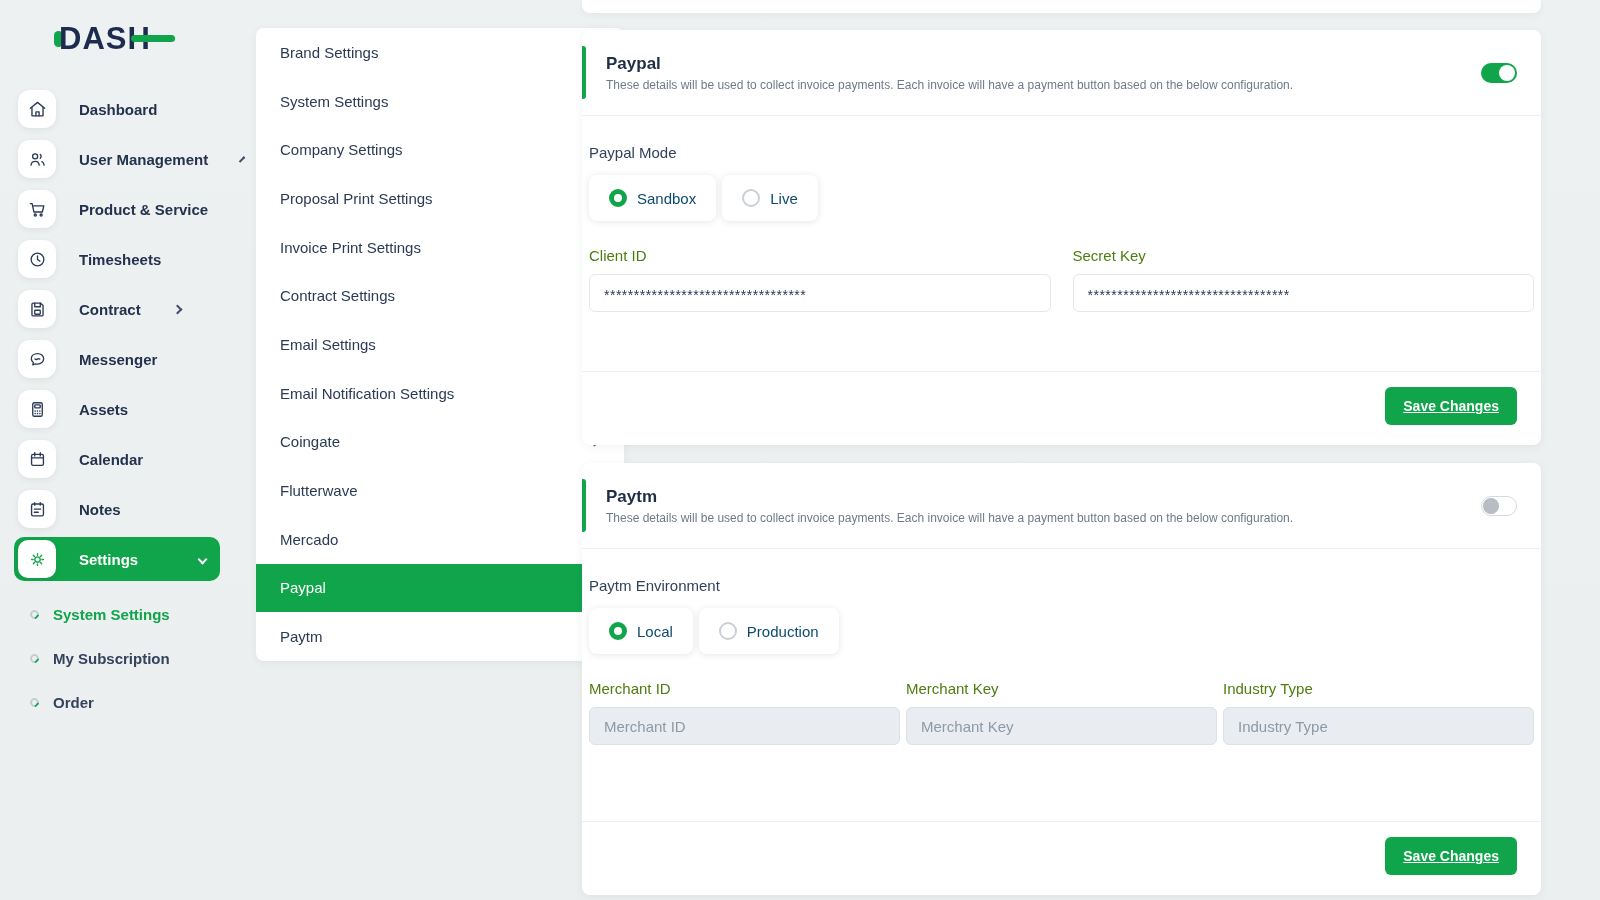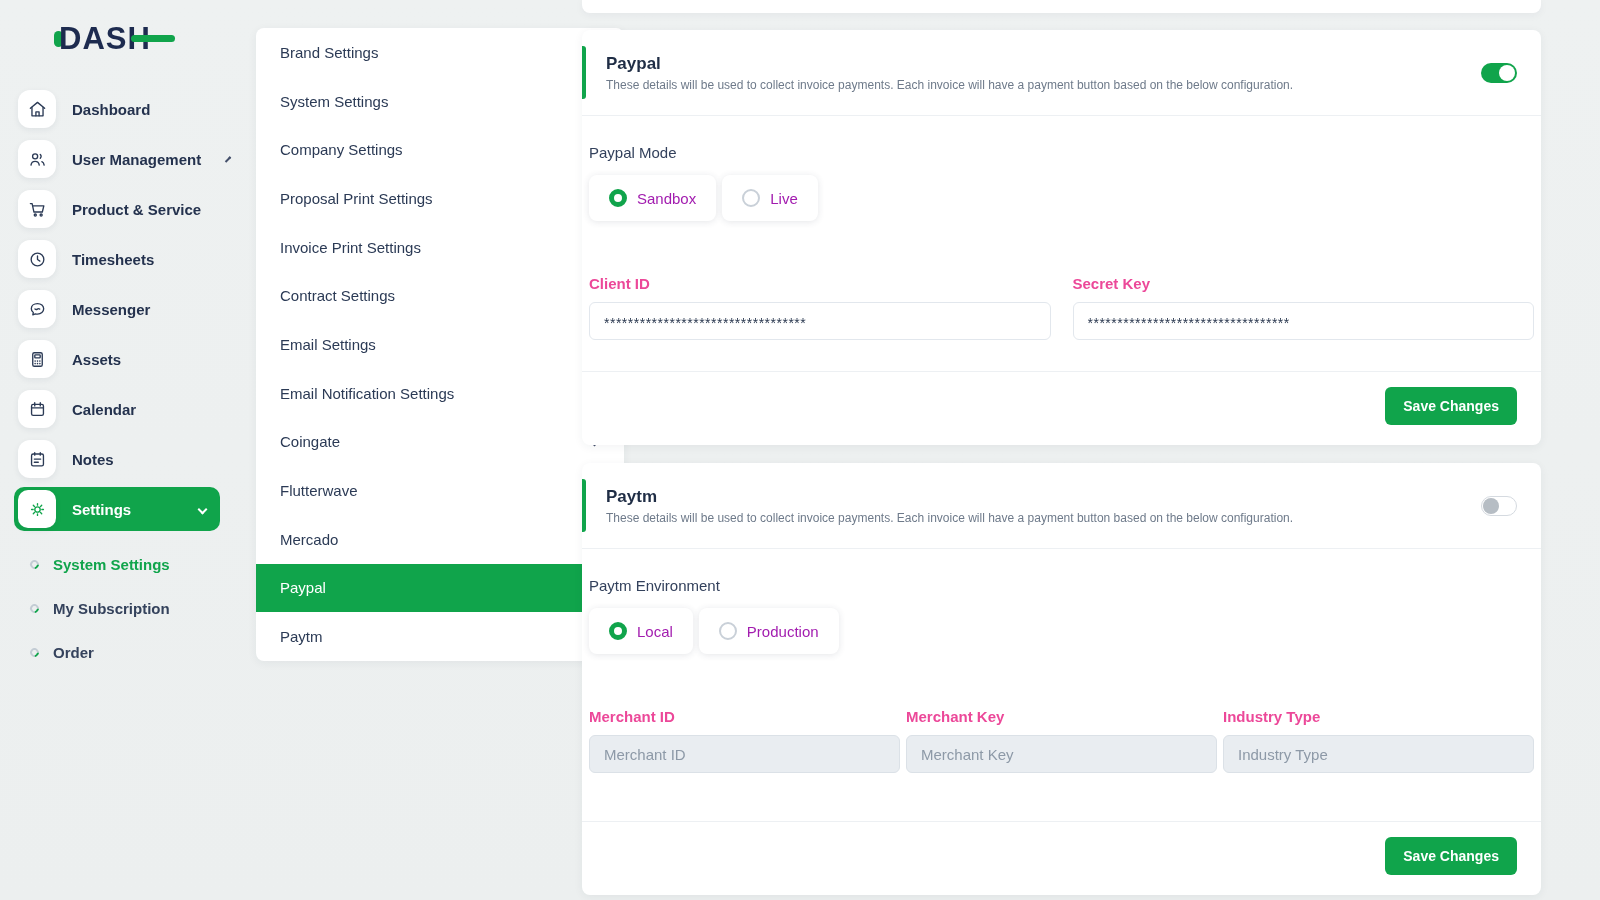--- a/index.html
+++ b/index.html
@@ -9,21 +9,21 @@
            background:linear-gradient(180deg,#eef1f1 0%,#ecefef 100%); color:#22304a; }
 
   
   .sidebar { position:absolute; left:0; top:0; width:232px; height:900px; padding:18px 12px 0 14px; }
   .logo { display:flex; align-items:center; margin:2px 0 26px 40px; position:relative; height:38px; }
   .logo-dot { width:9px; height:16px; background:#10a44b; border-radius:5px; margin-right:-4px; }
   .logo-text { font-size:31px; font-weight:800; letter-spacing:1px; color:#1d2b4f; }
   .logo-bar { width:44px; height:7px; background:#10a44b; border-radius:4px; margin-left:-20px; margin-top:-2px; }
 
   .nav { display:flex; flex-direction:column; }
-  .nav-item { display:flex; align-items:center; height:50px; gap:16px; padding:0 8px 0 4px; cursor:pointer; }
+  .nav-item { display:flex; align-items:center; height:50px; gap:23px; padding:0 8px 0 4px; cursor:pointer; }
   .tile { width:38px; height:38px; min-width:38px; border-radius:12px; background:#fff;
           box-shadow:0 2px 6px rgba(30,45,70,.07); display:flex; align-items:center; justify-content:center; color:#2b3a55; }
   .tile svg { width:19px; height:19px; }
   .nav-label { font-size:15px; font-weight:600; color:#24324e; white-space:nowrap; }
   .chev { width:7px; height:7px; border-top:2px solid #44506b; border-right:2px solid #44506b; display:inline-block; }
   .chev.r { transform:rotate(45deg); }
   .chev.d { transform:rotate(135deg); }
   .nav-item .chev { margin-left:10px; }
 
   .nav-item.active { background:#10a44b; border-radius:10px; height:44px; margin:3px 0; padding:0 14px 0 4px; }
@@ -66,37 +66,37 @@
   .toggle.on { background:#10a44b; }
   .toggle.on .knob { position:absolute; right:2px; top:2px; width:16px; height:16px; background:#fff; border-radius:50%; }
   .toggle.off { background:#fff; border:1.5px solid #d5dae0; }
   .toggle.off .knob { position:absolute; left:1px; top:1px; width:16px; height:16px; background:#b6bdc4; border-radius:50%; }
 
   .hr { height:1px; background:#edf0f3; width:100%; }
   .card-body { flex:1; padding:28px 7px 0; }
   .group-label { font-size:15px; color:#33415c; }
   .optrow { display:flex; gap:6px; margin-top:14px; }
   .opt { display:flex; align-items:center; gap:10px; background:#fff; border-radius:8px; padding:14px 20px;
-         box-shadow:0 1px 7px rgba(40,50,70,.12); cursor:pointer; font-size:15px; color:#a21caf; }
+         box-shadow:0 1px 7px rgba(40,50,70,.12); cursor:pointer; font-size:15px; color:#0c4a6e; }
   .radio { width:18px; height:18px; border-radius:50%; flex:none; }
   .radio.checked { border:5px solid #10a44b; background:#fff; }
   .radio.unchecked { border:2px solid #c9d0d8; background:#fff; }
 
   .fields2 { display:grid; grid-template-columns:1fr 1fr; gap:22px; margin-top:26px; }
   .fields3 { display:grid; grid-template-columns:1fr 1fr 1fr; gap:6px; margin-top:26px; }
-  .fld-label { font-size:15px; font-weight:700; color:#ec4899; margin-bottom:10px;margin-top:28px; }
+  .fld-label { font-size:15px; font-weight:400; color:#4d7c0f; margin-bottom:10px; }
   .fld input { width:100%; height:38px; border:1px solid #e2e7ed; border-radius:6px; padding:4px 14px 0;
                font-size:14px; color:#2b3950; letter-spacing:.5px; outline:none; background:#fff;
                font-family:"Liberation Sans","DejaVu Sans",sans-serif; }
   .fld input.gray { background:#e9edf1; border-color:#dbe1e7; padding-top:0; font-size:15px; }
   .fld input.gray::placeholder { color:#8d99a7; letter-spacing:0; }
 
   .card-footer { margin-top:auto; border-top:1px solid #edf0f3; padding:15px 24px 20px; display:flex; justify-content:flex-end; }
   .btn { background:#10a44b; color:#fff; border:none; border-radius:6px; padding:11px 18px;
-         font-size:14px; font-weight:600; cursor:pointer; font-family:"Liberation Sans","DejaVu Sans",sans-serif; }
+         font-size:14px; font-weight:600; cursor:pointer; font-family:"Liberation Sans","DejaVu Sans",sans-serif;text-decoration:underline; }
 </style>
 </head>
 <body>
 
 <div class="stage">
 
   <div class="sidebar">
     <div class="logo">
       <span class="logo-dot"></span>
       <span class="logo-text">DASH</span>
@@ -142,20 +142,31 @@
       <div class="nav-item">
         <span class="tile">
           <svg viewBox="0 0 24 24" fill="none" stroke="currentColor" stroke-width="1.7" stroke-linecap="round" stroke-linejoin="round">
               <circle cx="12" cy="12" r="8"></circle>
               <path d="M12 7.5V12l3 2"></path>
             </svg>
         </span>
         <span class="nav-label">Timesheets</span>
       </div>
 
+      <div class="nav-item">
+        <span class="tile">
+          <svg viewBox="0 0 24 24" fill="none" stroke="currentColor" stroke-width="1.7" stroke-linecap="round" stroke-linejoin="round">
+              <path d="M5 5.5A1.5 1.5 0 0 1 6.5 4H16l3 3v11.5a1.5 1.5 0 0 1-1.5 1.5h-11A1.5 1.5 0 0 1 5 18.5z"></path>
+              <path d="M8.5 4v4.5h7V4"></path>
+              <rect x="8.5" y="13" width="7" height="5" rx="0.8"></rect>
+            </svg>
+        </span>
+        <span class="nav-label">Contract</span>
+        <span class="chev r"></span>
+      </div>
 
       <div class="nav-item">
         <span class="tile">
           <svg viewBox="0 0 24 24" fill="none" stroke="currentColor" stroke-width="1.7" stroke-linecap="round" stroke-linejoin="round">
               <path d="M12 4.5c-4.5 0-7.8 2.8-7.8 6.4 0 1.9 1 3.6 2.5 4.8l-.6 3 3.2-1.2c.9.2 1.8.3 2.7.3 4.5 0 7.8-2.9 7.8-6.6S16.5 4.5 12 4.5z"></path>
               <path d="M8.8 11.4c1 .9 2 .9 3 .1s2-.8 3 0"></path>
             </svg>
         </span>
         <span class="nav-label">Messenger</span>
       </div>

